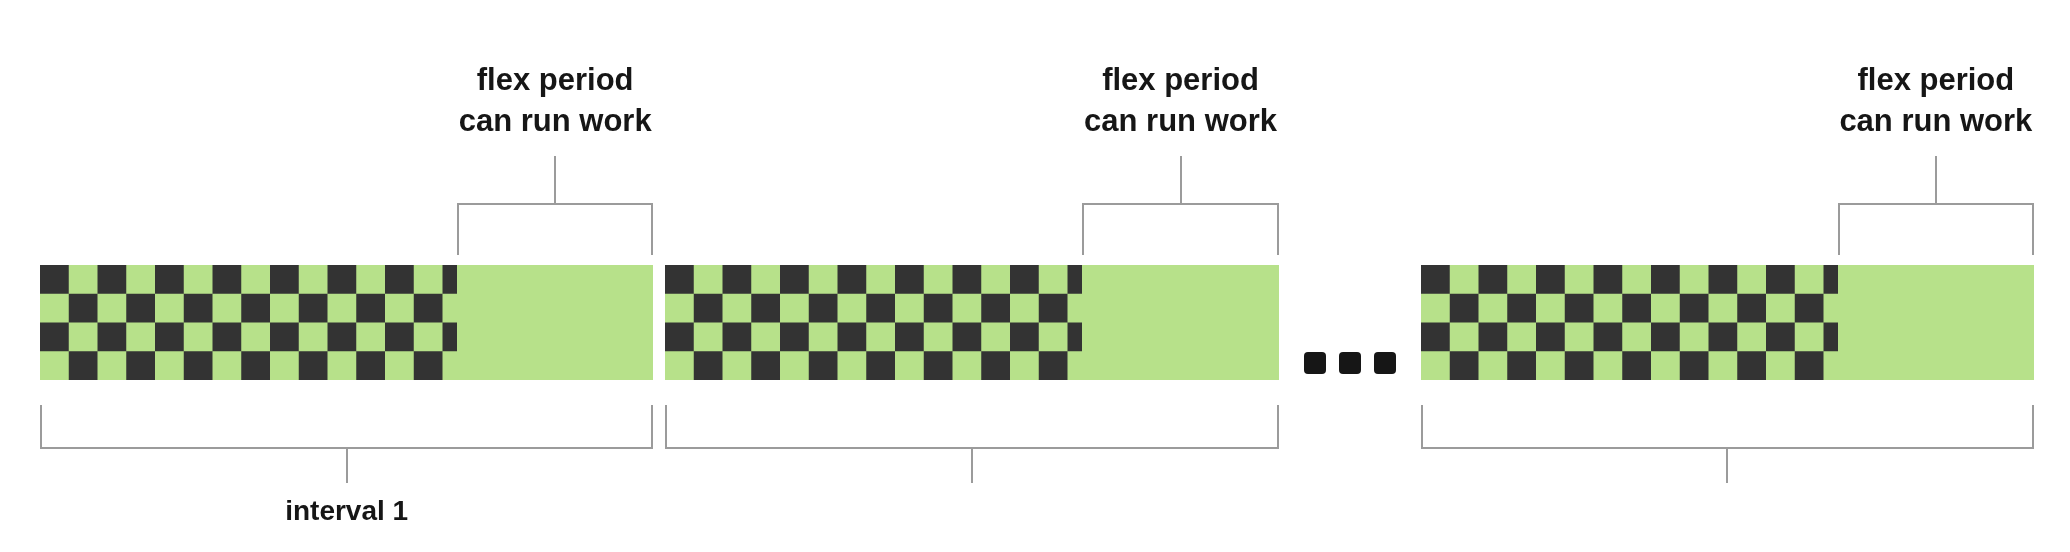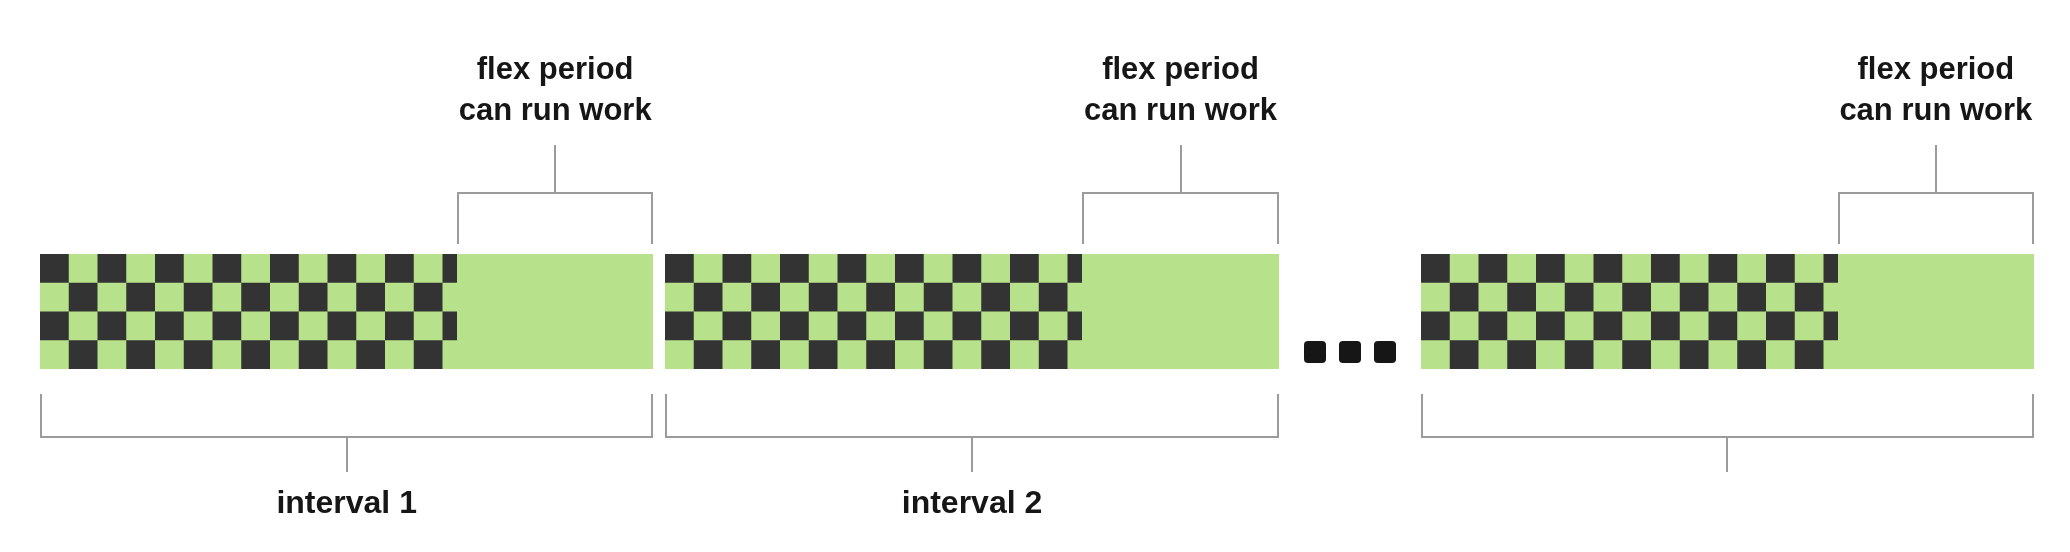--- a/index.html
+++ b/index.html
@@ -8,21 +8,21 @@
     --bracket:#9b9b9b;
     --text:#161616;
   }
   html,body{margin:0;padding:0;}
   body{
     width:2070px;height:552px;overflow:hidden;background:#ffffff;
     font-family:"Liberation Sans", sans-serif;color:var(--text);
   }
   .figure{
     position:relative;width:2070px;height:552px;
-    display:flex;gap:12px;padding:4px 36px 0 40px;box-sizing:border-box;
+    display:flex;gap:12px;padding:15px 36px 0 40px;box-sizing:border-box;
   }
   .group{position:relative;flex:1 1 0;}
   .dots{position:relative;flex:0 0 118px;}
 
   .flex-label{
     position:absolute;top:44px;left:84%;transform:translateX(-50%);
     text-align:center;font-size:31px;line-height:41px;font-weight:600;
     color:var(--text);white-space:nowrap;
   }
   .tick-up{
@@ -47,21 +47,21 @@
   .bracket-bottom{
     position:absolute;top:390px;left:0;right:0;height:44px;
     border:2px solid var(--bracket);border-top:none;box-sizing:border-box;
   }
   .tick-down{
     position:absolute;top:434px;left:calc(50% - 1px);
     width:0;height:34px;border-left:2px solid var(--bracket);
   }
   .interval-label{
     position:absolute;top:480px;left:0;width:100%;text-align:center;
-    font-size:32px;font-weight:600;color:var(--text);
+    font-size:28px;font-weight:600;color:var(--text);
   }
 
   .ellipsis{
     position:absolute;top:250px;left:0;right:0;height:115px;
     display:flex;align-items:flex-end;justify-content:center;gap:13px;
     padding-bottom:6px;box-sizing:border-box;
   }
   .dot{width:22px;height:22px;border-radius:4px;background:var(--text);}
 </style>
 </head>
@@ -91,21 +91,20 @@
       <div>can run work</div>
     </div>
     <div class="tick-up"></div>
     <div class="bracket-top"></div>
     <div class="bar">
       <div class="checker"></div>
       <div class="flex-region"></div>
     </div>
     <div class="bracket-bottom"></div>
     <div class="tick-down"></div>
-    <div class="interval-label">interval 2</div>
   </div>
 
   <div class="dots">
     <div class="ellipsis" role="img" aria-label="...">
       <div class="dot"></div>
       <div class="dot"></div>
       <div class="dot"></div>
     </div>
   </div>
 

